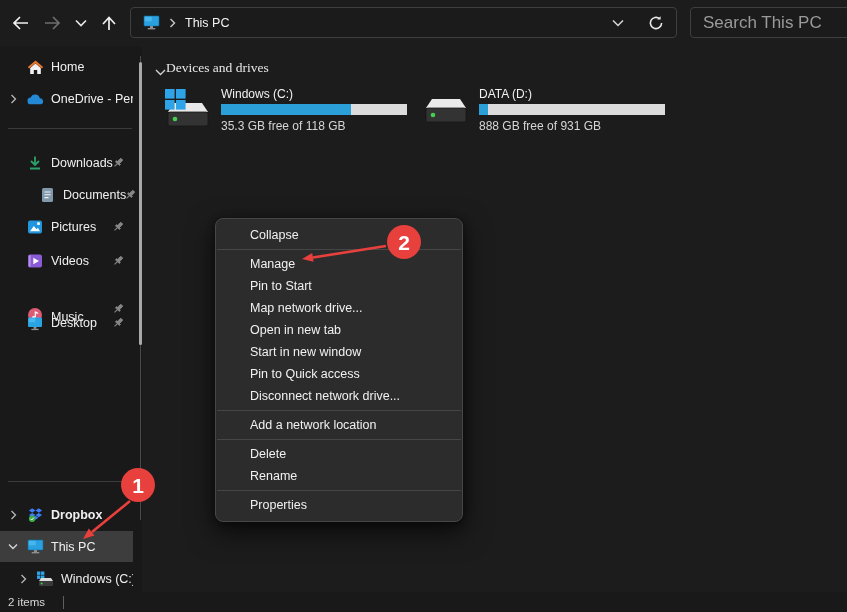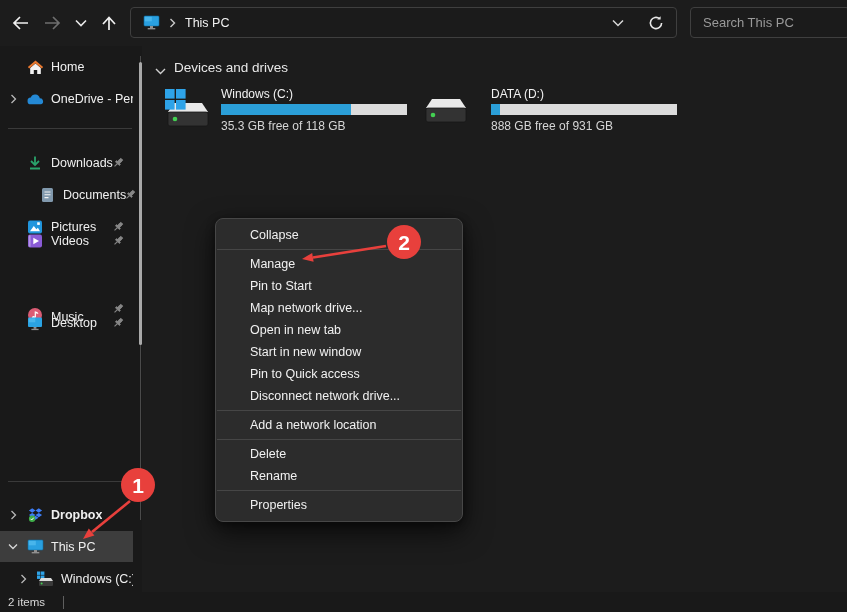--- a/index.html
+++ b/index.html
@@ -19,39 +19,39 @@
   }
   .addressbar .crumbtext{font-size:12.5px;color:#f2f2f2;}
   .addressbar .spacer{flex:1;}
   .searchbox{
     position:absolute;left:690px;top:7px;width:160px;height:31px;box-sizing:border-box;
     border:1px solid #3f3f3f;border-radius:4px;background:#1b1b1b;
     display:flex;align-items:center;padding:0 10px;
   }
   .searchbox input{
     border:none;outline:none;background:transparent;width:100%;
-    font-size:13px;color:#e0e0e0;font-family:"Liberation Sans","DejaVu Sans",sans-serif;
+    font-size:17px;color:#e0e0e0;font-family:"Liberation Sans","DejaVu Sans",sans-serif;
   }
   .searchbox input::placeholder{color:#9a9a9a;}
   
   .sidebar{position:absolute;left:0;top:46px;width:141px;height:546px;background:#191919;}
   .srow{position:absolute;left:0;width:133px;height:30px;display:flex;align-items:center;cursor:default;}
   .srow.sel{background:var(--selected_bg);}
   .schev{width:14px;margin-left:6px;display:flex;align-items:center;justify-content:center;flex:none;}
   .schev.indent{margin-left:16px;}
   .noChev{width:14px;margin-left:6px;flex:none;}
   .sicon{width:18px;height:18px;margin-left:6px;margin-right:7px;display:flex;align-items:center;justify-content:center;flex:none;}
   .slabel{font-size:12.5px;color:#f0f0f0;white-space:nowrap;overflow:hidden;}
   .spin{position:absolute;right:8px;top:8px;width:14px;height:14px;opacity:.85;}
   .sdivider{position:absolute;left:8px;width:124px;height:1px;background:#3a3a3a;}
   .scroll-track{position:absolute;left:140px;top:56px;width:1px;height:464px;background:#6a6a6a;opacity:.6;}
   .scroll-thumb{position:absolute;left:139px;top:62px;width:3px;height:283px;background:#a9a9a9;border-radius:2px;}
   
   .mainpane{position:absolute;left:142px;top:46px;width:705px;height:546px;background:#1c1c1c;}
-  .secheader{position:absolute;left:13px;top:14px;display:flex;align-items:flex-end;gap:8px;}
+  .secheader{position:absolute;left:13px;top:14px;display:flex;align-items:flex-end;font-family:Liberation Serif, serif;}
   .secheader .shlabel{font-size:13.5px;color:#e8e8e8;}
   .drive-tile{position:absolute;top:38px;display:flex;align-items:center;width:250px;height:52px;}
   .drive-tile .dicon{position:relative;width:48px;height:42px;flex:none;}
   .drive-info{margin-left:9px;}
   .drive-name{font-size:12px;color:#f2f2f2;margin-bottom:3px;}
   .drive-bar{width:186px;height:11px;background:var(--bar_track);}
   .drive-fill{height:100%;background:var(--accent);}
   .drive-caption{font-size:12px;color:#d6d6d6;margin-top:4px;}
   
   .cmenu{
@@ -152,21 +152,21 @@
     </div>
     <div class="drive-info">
       <div class="drive-name">Windows (C:)</div>
       <div class="drive-bar">
         <div class="drive-fill" style="width: 70%;"></div>
       </div>
       <div class="drive-caption">35.3 GB free of 118 GB</div>
     </div>
   </div>
 
-  <div class="drive-tile" style="left:280px;gap:12px;">
+  <div class="drive-tile" style="left:280px;">
     <div class="dicon">
       <svg width="44" height="28" viewBox="0 0 44 28" style="position:absolute;left:2px;top:8px;">
         <polygon points="8,2 36,2 42,11 2,11" fill="#e9e9e9"></polygon>
         <rect x="2" y="11" width="40" height="14" rx="2" fill="#333333" stroke="#161616" stroke-width="0.8"></rect>
         <circle cx="9" cy="18" r="2.3" fill="#43d052"></circle>
       </svg>
     </div>
     <div class="drive-info">
       <div class="drive-name">DATA (D:)</div>
       <div class="drive-bar">
@@ -259,21 +259,21 @@
       <svg width="14" height="14" viewBox="0 0 16 16" stroke="#9a9a9a" fill="#9a9a9a">
           <g transform="rotate(45 8 8)">
             <rect x="6.3" y="1.8" width="3.4" height="5.6" rx="1"></rect>
             <rect x="4.8" y="7.2" width="6.4" height="1.8" rx="0.8"></rect>
             <path d="M8 9 L8 13.6" stroke-width="1.3" fill="none"></path>
           </g>
         </svg>
     </span>
   </div>
 
-  <div class="srow" style="top:180px;">
+  <div class="srow" style="top:200px;">
     <span class="noChev"></span>
     <span class="sicon">
       <svg width="16" height="16" viewBox="0 0 16 16">
         <rect x="1" y="1.5" width="14" height="13" rx="2" fill="#8a5bd6"></rect>
         <rect x="1.8" y="2.3" width="1.8" height="11.4" fill="#ffffff" opacity="0.35"></rect>
         <polygon points="6.3,4.8 12,8 6.3,11.2" fill="#ffffff"></polygon>
       </svg>
     </span>
     <span class="slabel">Videos</span>
     <span class="spin">

